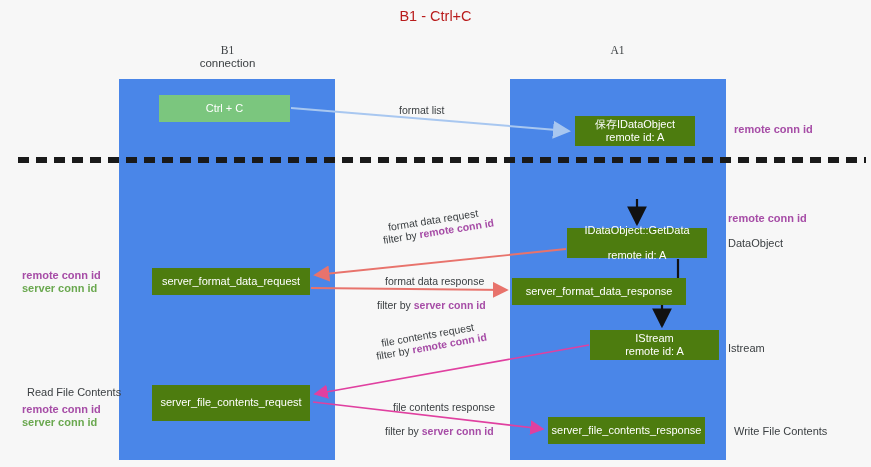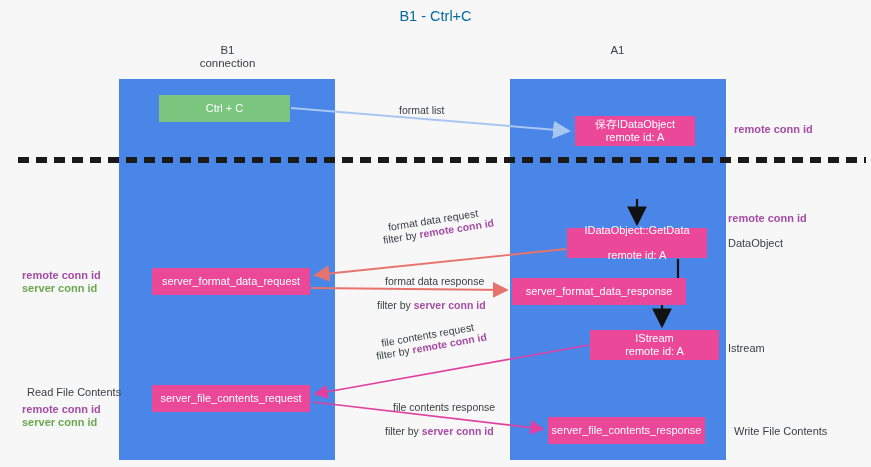--- a/index.html
+++ b/index.html
@@ -20,42 +20,42 @@
 
   
   .column{position:absolute;background:#4a86e8;}
   #col-b1{left:119px;top:79px;width:216px;height:381px;}
   #col-a1{left:510px;top:79px;width:216px;height:381px;}
 
   
   .col-head{position:absolute;text-align:center;font-size:11.5px;line-height:13px;color:#3c4043;}
   #head-b1{left:150px;top:44px;width:155px;}
   #head-a1{left:540px;top:44px;width:155px;}
-  .col-head .l1{display:block;}
+  .col-head .l1{display:block;font-family:Liberation Serif, serif;}
   .col-head .l2{display:block;}
 
   
-  #title{position:absolute;left:0;top:7px;width:871px;text-align:center;font-size:14.5px;line-height:19px;color:#0369a1;}
+  #title{position:absolute;left:0;top:7px;width:871px;text-align:center;font-size:14.5px;line-height:19px;color:#b91c1c;}
   #title span{display:block;}
 
   
   .node{position:absolute;display:flex;flex-direction:column;align-items:center;justify-content:center;
         color:#ffffff;font-size:11px;line-height:13.5px;text-align:center;box-sizing:border-box;padding:2px 4px;}
   .node.green{background:#7bc67e;}
-  .node.orange{background:#ec4899;}
+  .node.orange{background:#4d7c0f;}
   .node .ln{display:block;white-space:nowrap;}
 
   #n-ctrlc      {left:159px;top:95px;width:131px;height:27px;}
   #n-saveobj    {left:575px;top:116px;width:120px;height:30px;}
   #n-ctrlv      {left:578px;top:172px;width:117px;height:26px;}
   #n-getdata    {left:567px;top:228px;width:140px;height:30px;gap:11px;}
   #n-sfdreq     {left:152px;top:268px;width:158px;height:27px;}
   #n-sfdres     {left:512px;top:278px;width:174px;height:27px;}
   #n-istream    {left:590px;top:330px;width:129px;height:30px;}
-  #n-sfcreq     {left:152px;top:385px;width:158px;height:27px;}
+  #n-sfcreq     {left:152px;top:385px;width:158px;height:36px;}
   #n-sfcres     {left:548px;top:417px;width:157px;height:27px;}
 
   
   .txt{position:absolute;font-size:11px;line-height:14px;white-space:nowrap;}
   .purple{color:#a64ca6;font-weight:bold;}
   .green-t{color:#6aa84f;font-weight:bold;}
   .dark{color:#3c4043;}
   .arrow-lbl{font-size:10.5px;color:#3c4043;}
   .rot-a{transform:rotate(-9deg);transform-origin:left top;}
   .rot-b{transform:rotate(-10deg);transform-origin:left top;}

